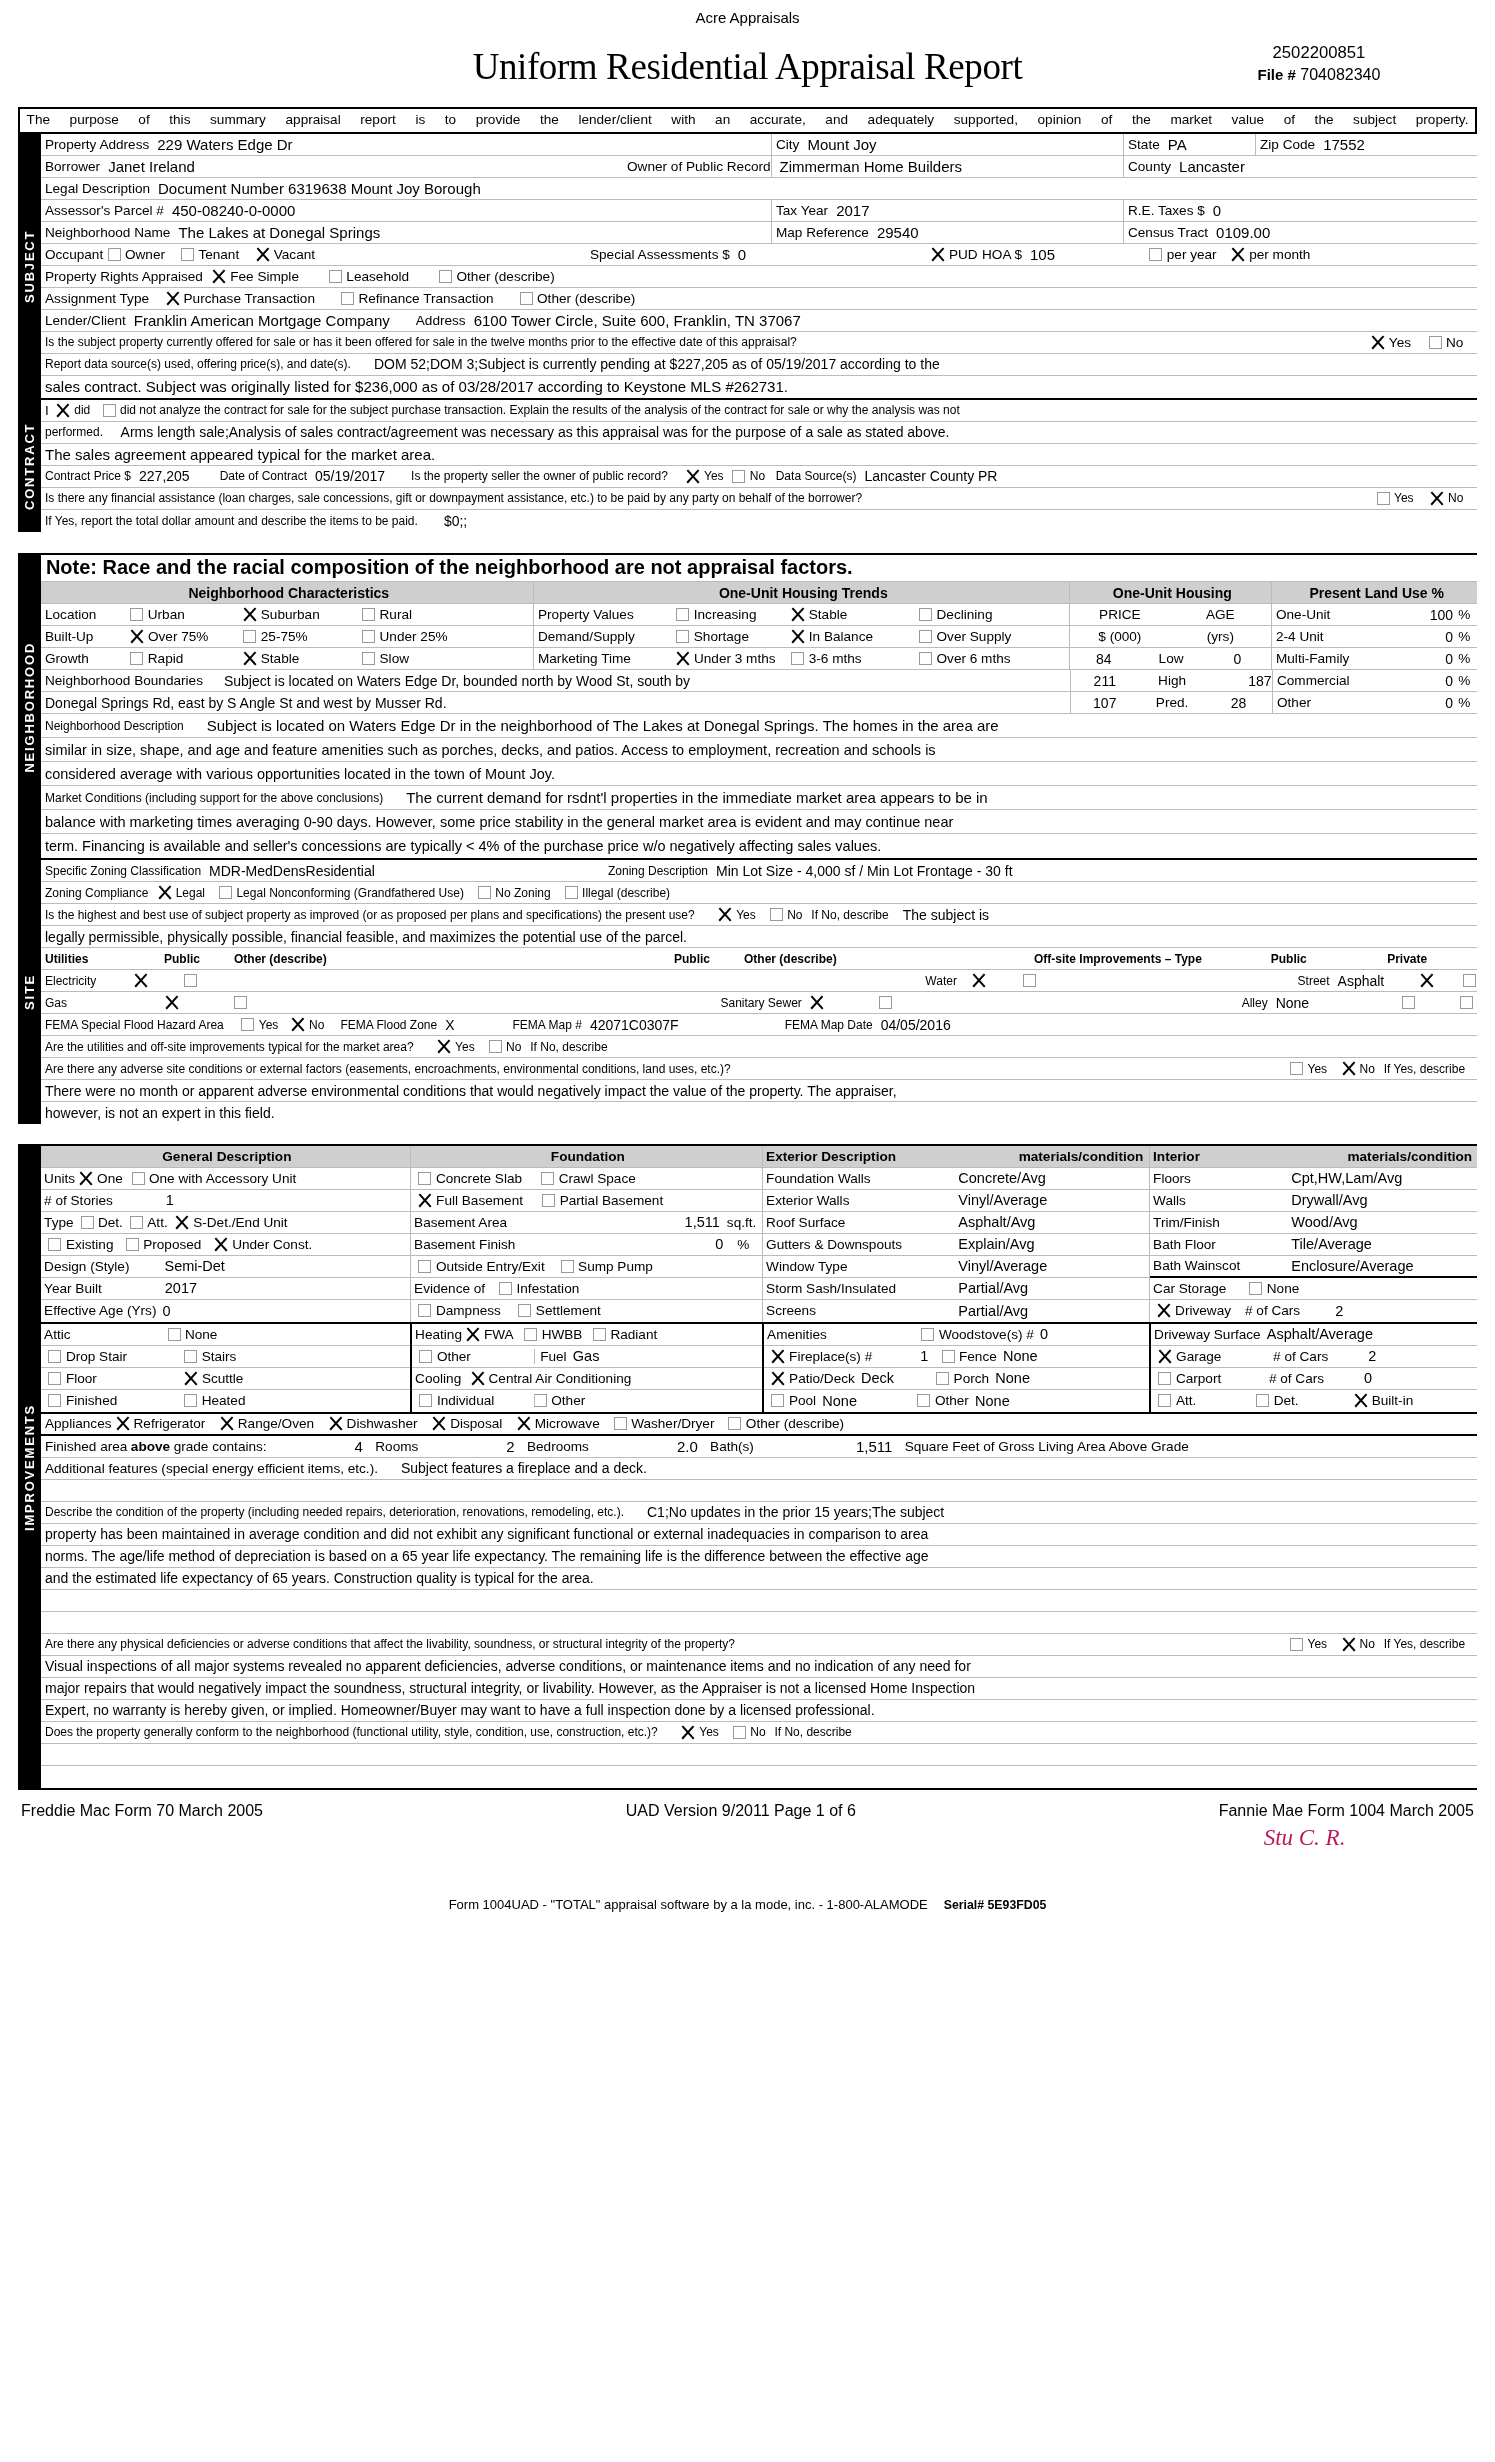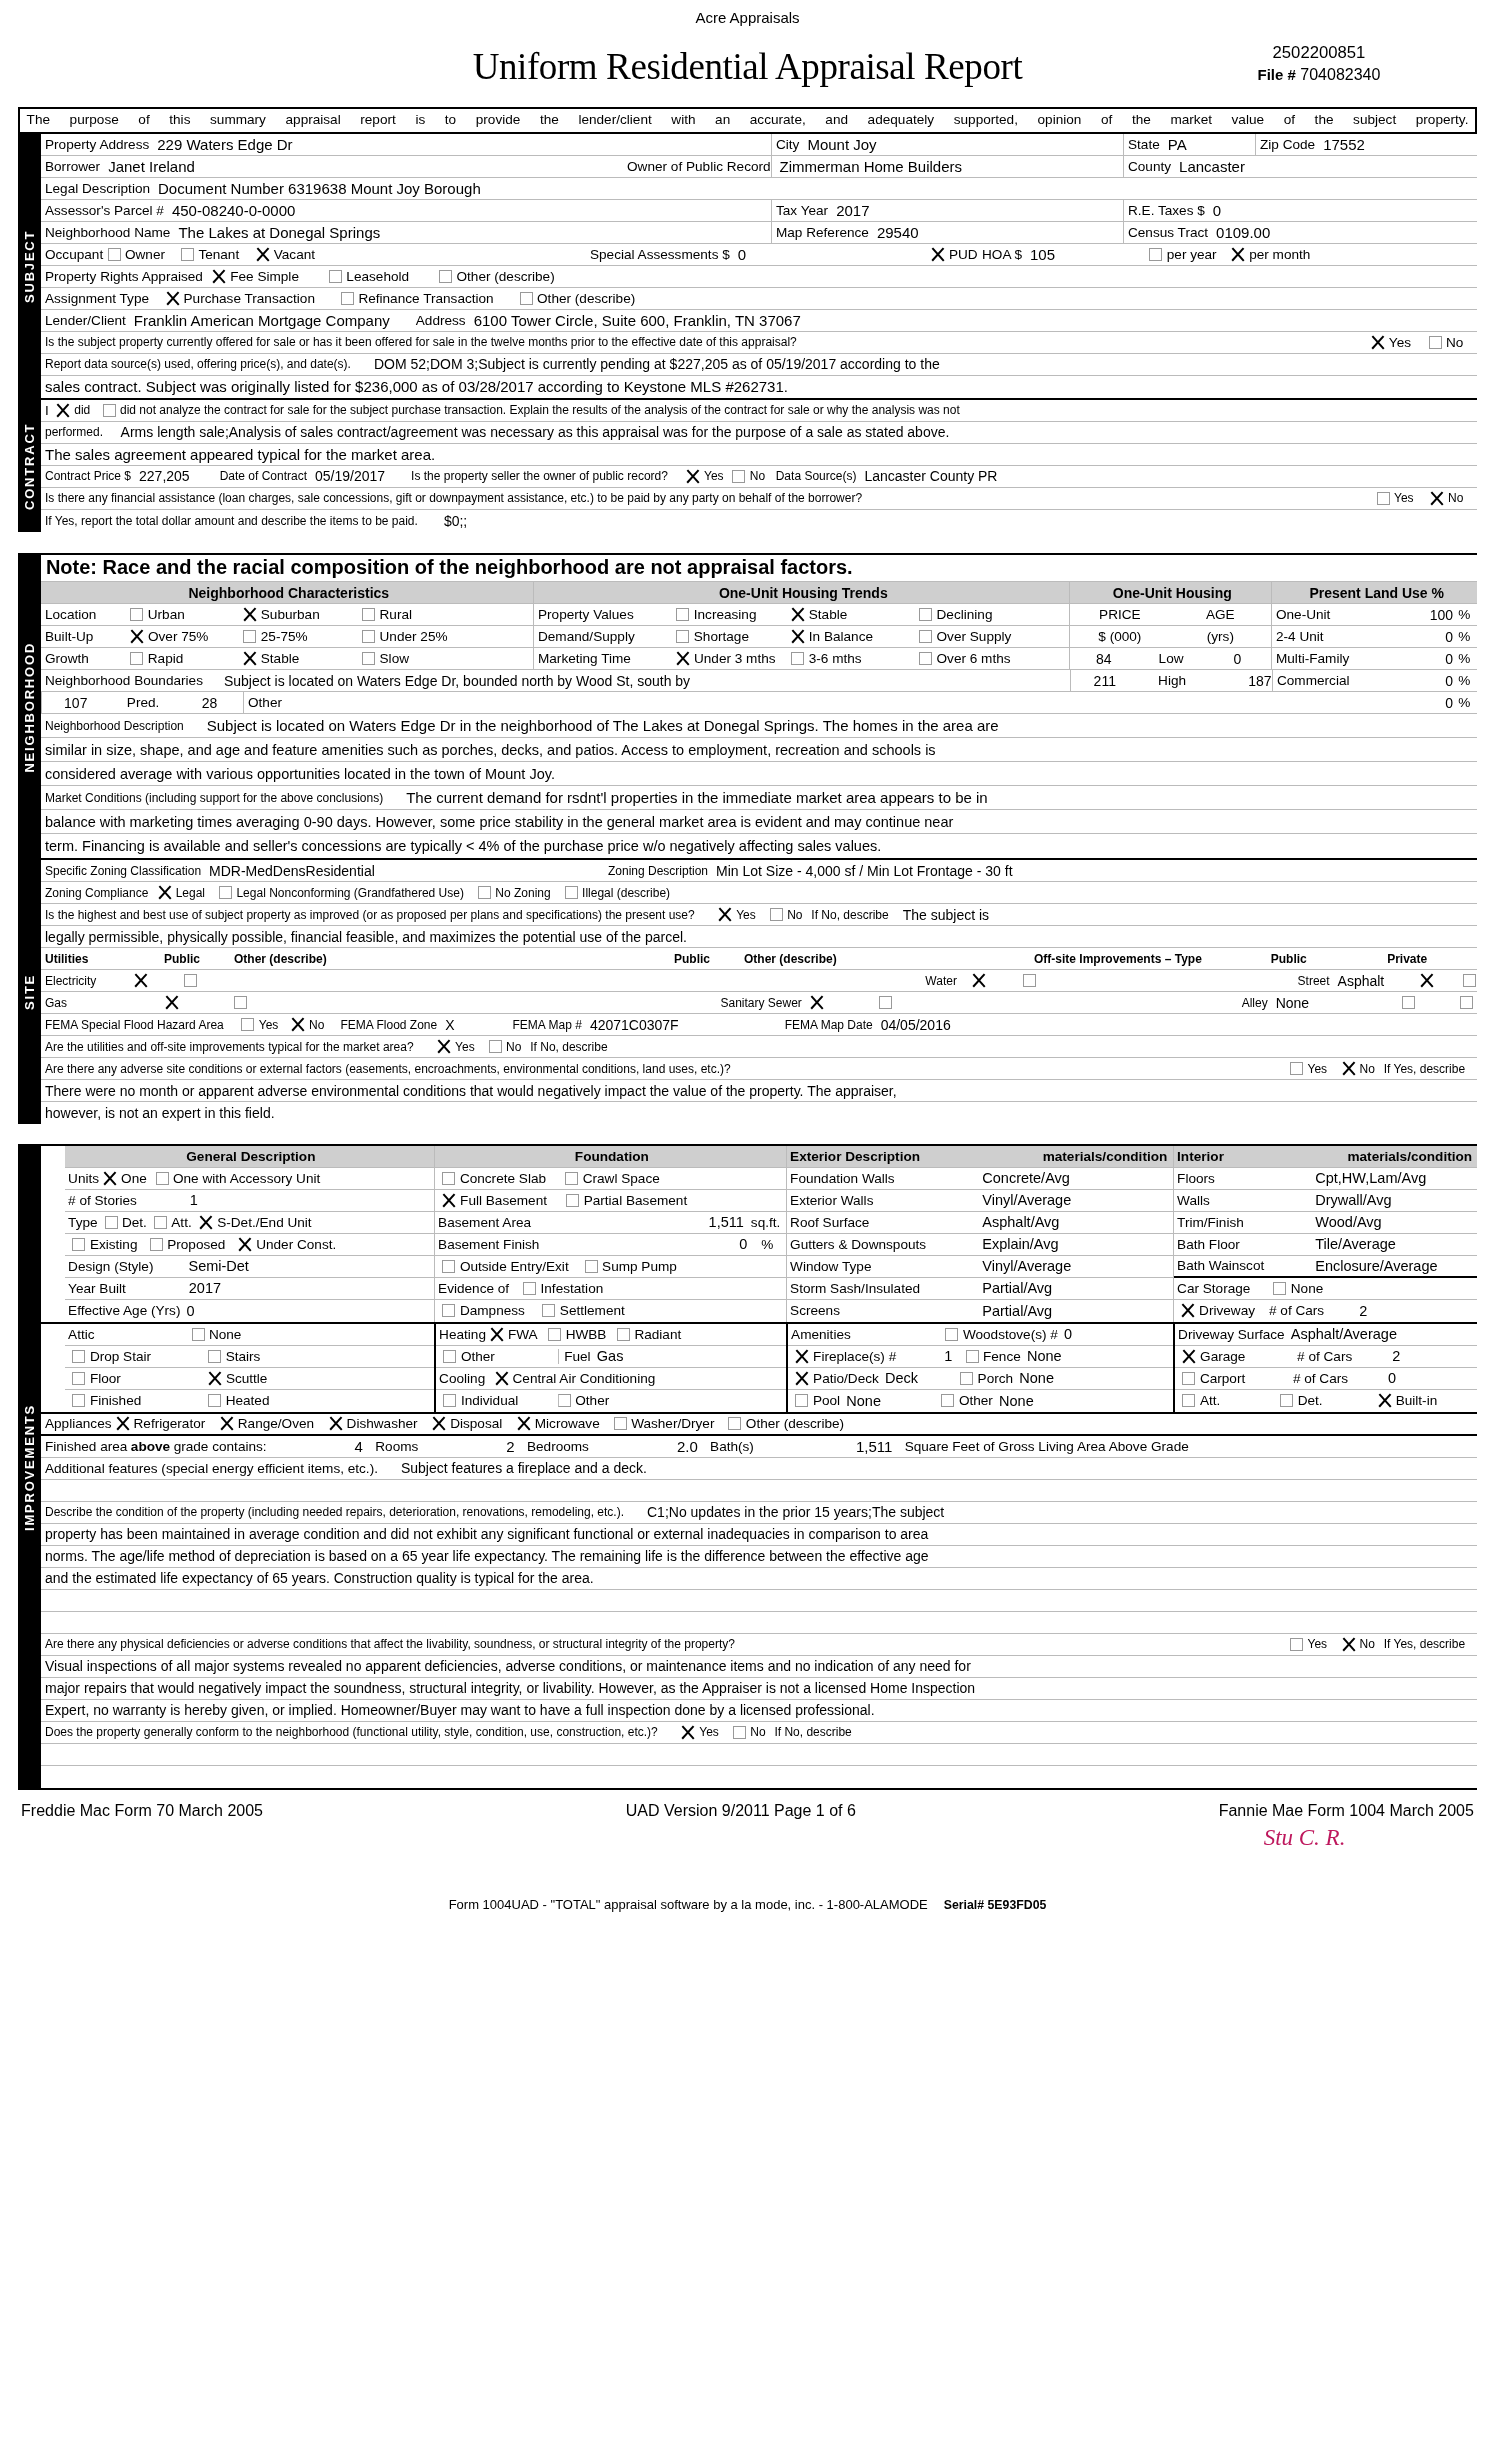--- a/index.html
+++ b/index.html
@@ -66,21 +66,21 @@
   
   .hd { background:#cfcfcf; font-weight:bold; font-size:14px; justify-content:center; }
   .note { font-weight:bold; font-size:20px; padding:1.8px 5.3px; border-bottom:0.9px solid #bbb; }
 
   
   .txt { font-size:14.5px; padding:0.9px 4.4px; border-bottom:0.9px solid #bbb; min-height:24px;
          display:flex; align-items:center; white-space:nowrap; }
   .txt.last { border-bottom:none; }
 
   
-  .grid4 { display:flex; border-bottom:2.6px solid #000;padding-left:24px; }
+  .grid4 { display:flex; border-bottom:2.6px solid #000; }
   .col { border-left:0.9px solid #bbb; }
   .col:first-child { border-left:none; }
   .cell { display:flex; align-items:center; border-bottom:0.9px solid #bbb; min-height:22px;
           padding-left:3.5px; font-size:13.6px; white-space:nowrap; overflow:hidden; }
   .cell.last { border-bottom:none; }
   .cell .v { font-size:14.5px; padding-left:6.2px; }
 
   
   .footer { display:flex; font-size:16px; margin-top:12.3px; padding:0 3.5px; }
   .footer .mid { flex:1 1 auto; text-align:center; }
@@ -459,20 +459,23 @@
         </div>
         <div class="c vline grow">
           <span class="lbl">Commercial</span>
           <span class="grow"></span>
           <span class="val sm">0</span>
           <span class="lbl" style="padding:0 7px 0 5.3px">%</span>
         </div>
       </div>
 
       <div class="r">
+        <div class="c" style="width:1029px">
+          <span class="val sm" style="padding-left:0">Donegal Springs Rd, east by S Angle St and west by Musser Rd.</span>
+        </div>
         <div class="c vline" style="width:202px;padding:0">
           <span class="val sm" style="width:34%;text-align:center;padding:0">107</span>
           <span class="lbl" style="width:33%;text-align:center">Pred.</span>
           <span class="val sm" style="width:33%;text-align:center;padding:0">28</span>
         </div>
         <div class="c vline grow">
           <span class="lbl">Other</span>
           <span class="grow"></span>
           <span class="val sm">0</span>
           <span class="lbl" style="padding:0 7px 0 5.3px">%</span>

